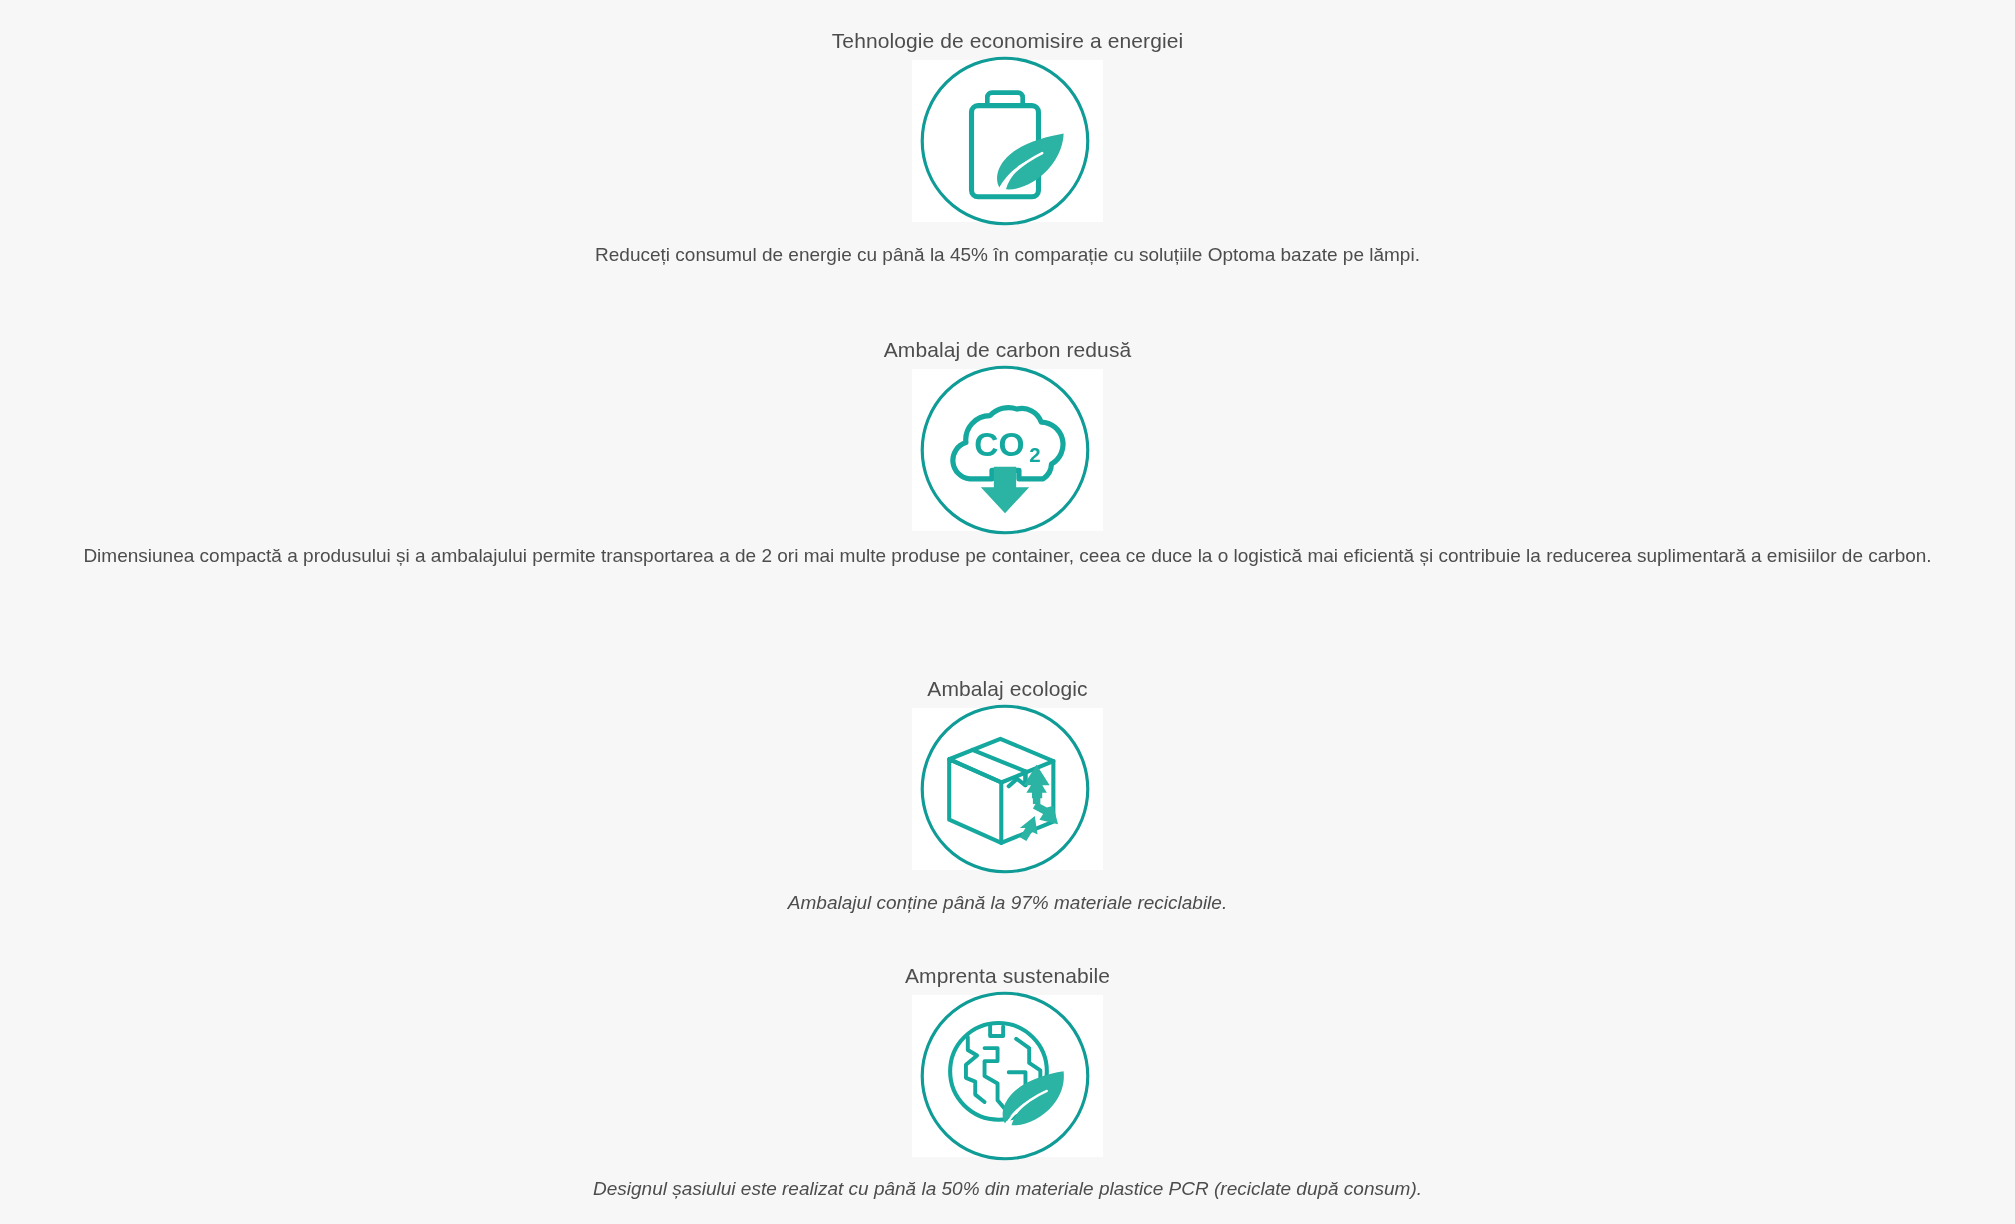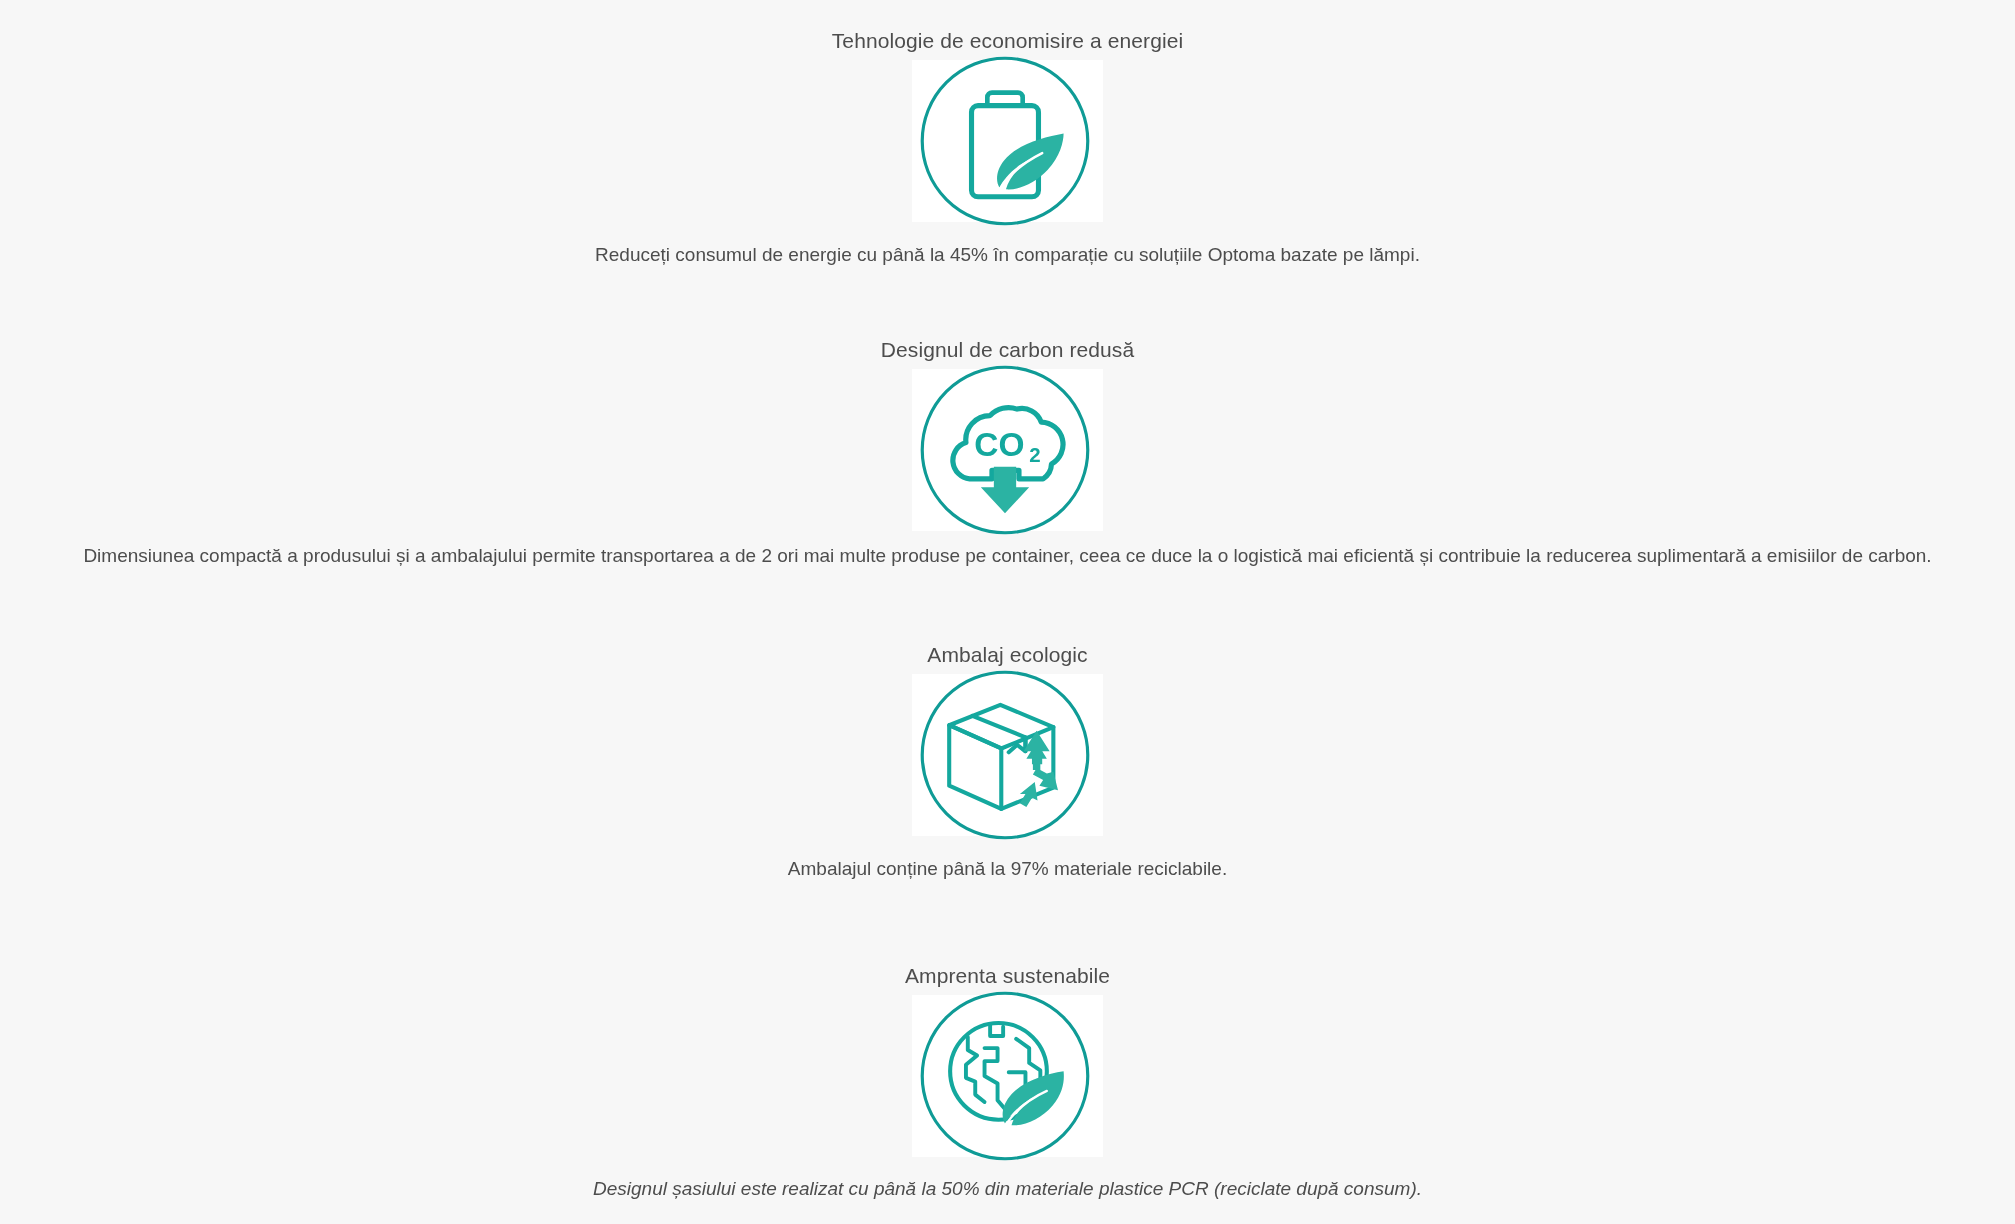--- a/index.html
+++ b/index.html
@@ -63,23 +63,23 @@
 
   
   #feature-0 { top: 28px; }
   #feature-0 .icon-box { height: 162px; }
   #feature-0 .feature-desc { margin-top: 19px; }
 
   #feature-1 { top: 337px; }
   #feature-1 .icon-box { height: 162px; }
   #feature-1 .feature-desc { margin-top: 11px; }
 
-  #feature-2 { top: 642px; }
+  #feature-2 { top: 676px; }
   #feature-2 .icon-box { height: 162px; }
-  #feature-2 .feature-desc { margin-top: 19px; }
+  #feature-2 .feature-desc { margin-top: 19px; font-style: italic; }
 
   #feature-3 { top: 963px; }
   #feature-3 .icon-box { height: 162px; }
   #feature-3 .feature-desc { margin-top: 18px; font-style: italic; }
 </style>
 </head>
 <body>
 
 <div class="page">
 
@@ -94,21 +94,21 @@
         <rect x="64" y="62" width="72" height="98" rx="7" ry="7" fill="none" stroke="#14a89e" stroke-width="5.5"></rect>
 
         <path d="M163 92 C141 96 112 104 99 121 C90 132 90 144 94 150 C99 140 110 128 126 120 C113 130 104 141 101 152 C116 153 133 145 146 131 C159 117 163 101 163 92 Z" fill="#2bb3a3"></path>
         <path d="M95 151 C104 137 120 123 140 113" fill="none" stroke="#ffffff" stroke-width="2.6" stroke-linecap="round"></path>
       </svg>
     </div>
     <p class="feature-desc">Reduceți consumul de energie cu până la 45% în comparație cu soluțiile Optoma bazate pe lămpi.</p>
   </section>
 
   <section class="feature" id="feature-1">
-    <h3 class="feature-title">Designul de carbon redusă</h3>
+    <h3 class="feature-title">Ambalaj de carbon redusă</h3>
     <div class="icon-box">
       <svg class="icon-circle" viewBox="0 0 200 200" aria-hidden="true">
         <circle cx="100" cy="100" r="89" fill="none" stroke="#0f9b96" stroke-width="3.4"></circle>
 
         <path d="M62 131 A20 20 0 0 1 58 92 A26 26 0 0 1 84 63 A27 27 0 0 1 113 56 A22 22 0 0 1 139 70 A24 24 0 0 1 150 115 A20 20 0 0 1 141 131 L115 131 L115 122 L86 122 L86 131 Z" fill="none" stroke="#14a89e" stroke-width="5.6" stroke-linejoin="round" stroke-linecap="round"></path>
 
         <text x="67" y="106" font-family="Liberation Sans, sans-serif" font-size="36" font-weight="bold" fill="#14a89e">CO</text>
         <text x="126" y="113" font-family="Liberation Sans, sans-serif" font-size="22" font-weight="bold" fill="#14a89e">2</text>
 
         <path d="M88 118 h24 v22 h14 l-26 28 l-26 -28 h14 z" fill="#2bb3a3"></path>

